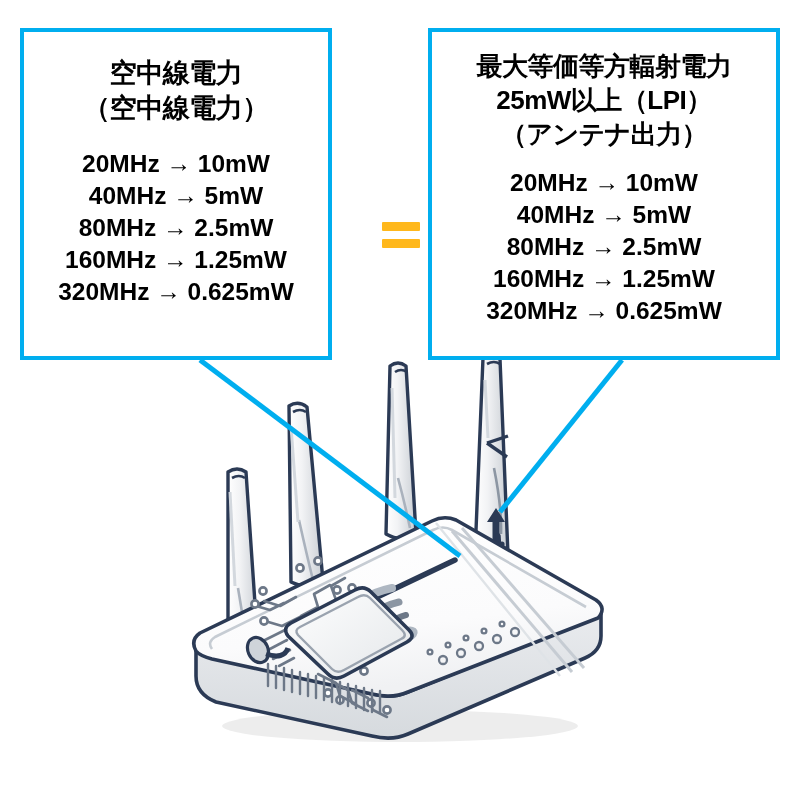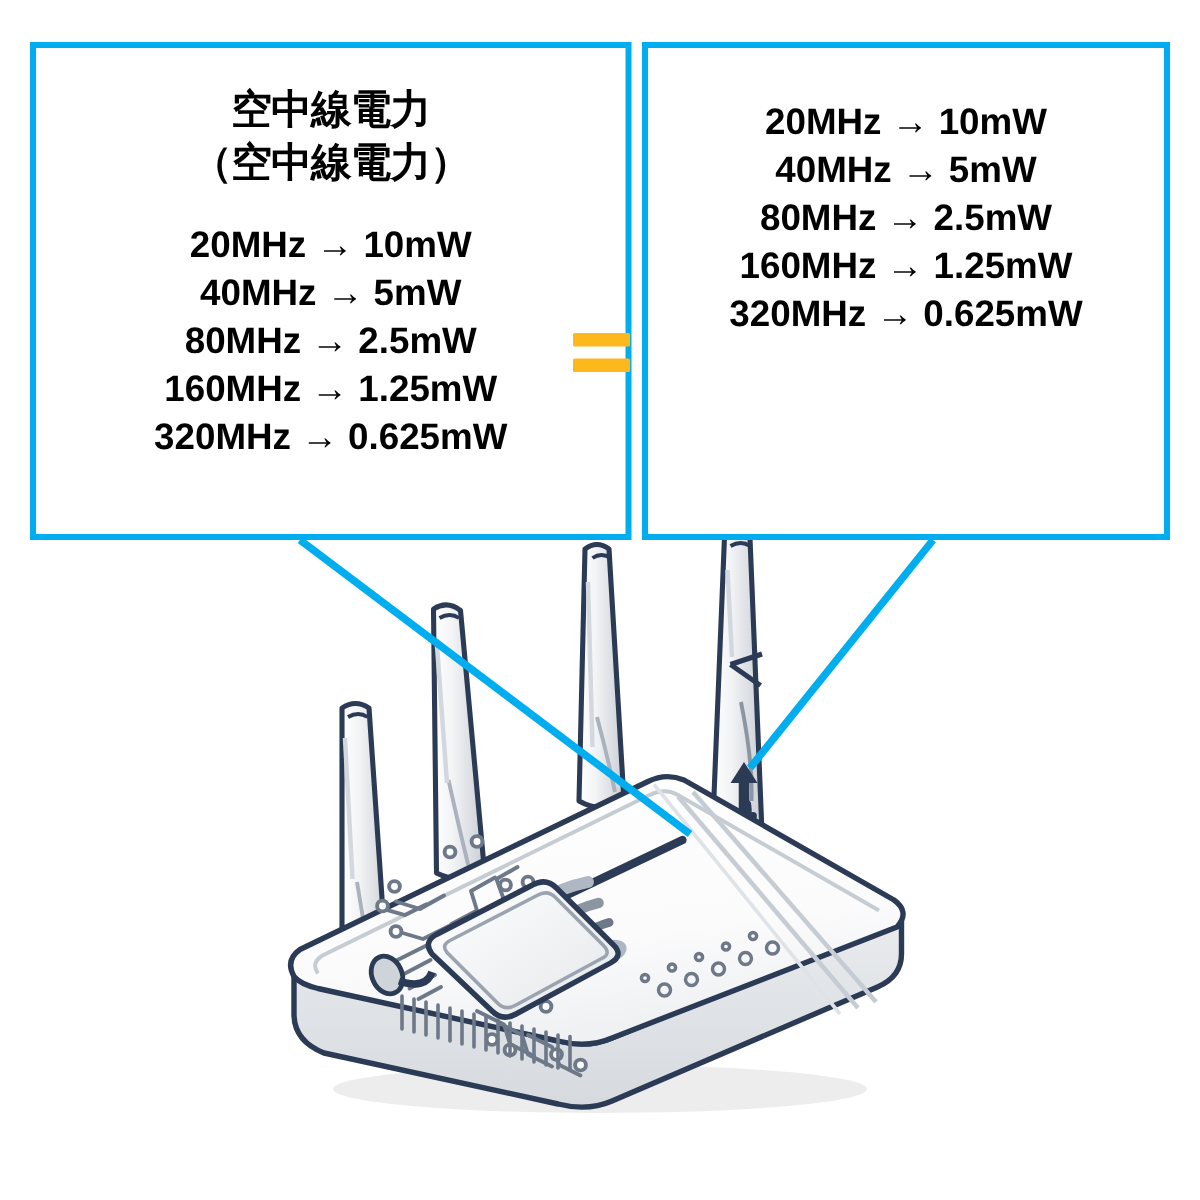--- a/index.html
+++ b/index.html
@@ -15,21 +15,21 @@
   
   .box{
     position:absolute;
     box-sizing:border-box;
     background:#ffffff;
     border:4px solid #00aeef;
     display:flex;flex-direction:column;
     align-items:center;
     z-index:6;
   }
-  #box-left{left:20px;top:28px;width:401px;height:332px;padding-top:24px;}
+  #box-left{left:20px;top:28px;width:312px;height:332px;padding-top:24px;}
   #box-right{left:428px;top:28px;width:352px;height:332px;padding-top:18px;}
 
   .box-title{
     font-weight:bold;
     color:#000000;
     text-align:center;
     line-height:1.30;
     letter-spacing:-0.5px;
     white-space:nowrap;
   }
@@ -252,20 +252,25 @@
     <ul class="box-list">
       <li>20MHz → 10mW</li>
       <li>40MHz → 5mW</li>
       <li>80MHz → 2.5mW</li>
       <li>160MHz → 1.25mW</li>
       <li>320MHz → 0.625mW</li>
     </ul>
   </div>
 
   <div class="box" id="box-right">
+    <div class="box-title">
+      <div>最大等価等方輻射電力</div>
+      <div>25mW以上（LPI）</div>
+      <div>（アンテナ出力）</div>
+    </div>
     <ul class="box-list">
       <li>20MHz → 10mW</li>
       <li>40MHz → 5mW</li>
       <li>80MHz → 2.5mW</li>
       <li>160MHz → 1.25mW</li>
       <li>320MHz → 0.625mW</li>
     </ul>
   </div>
 
   <div id="equals" title="=">

